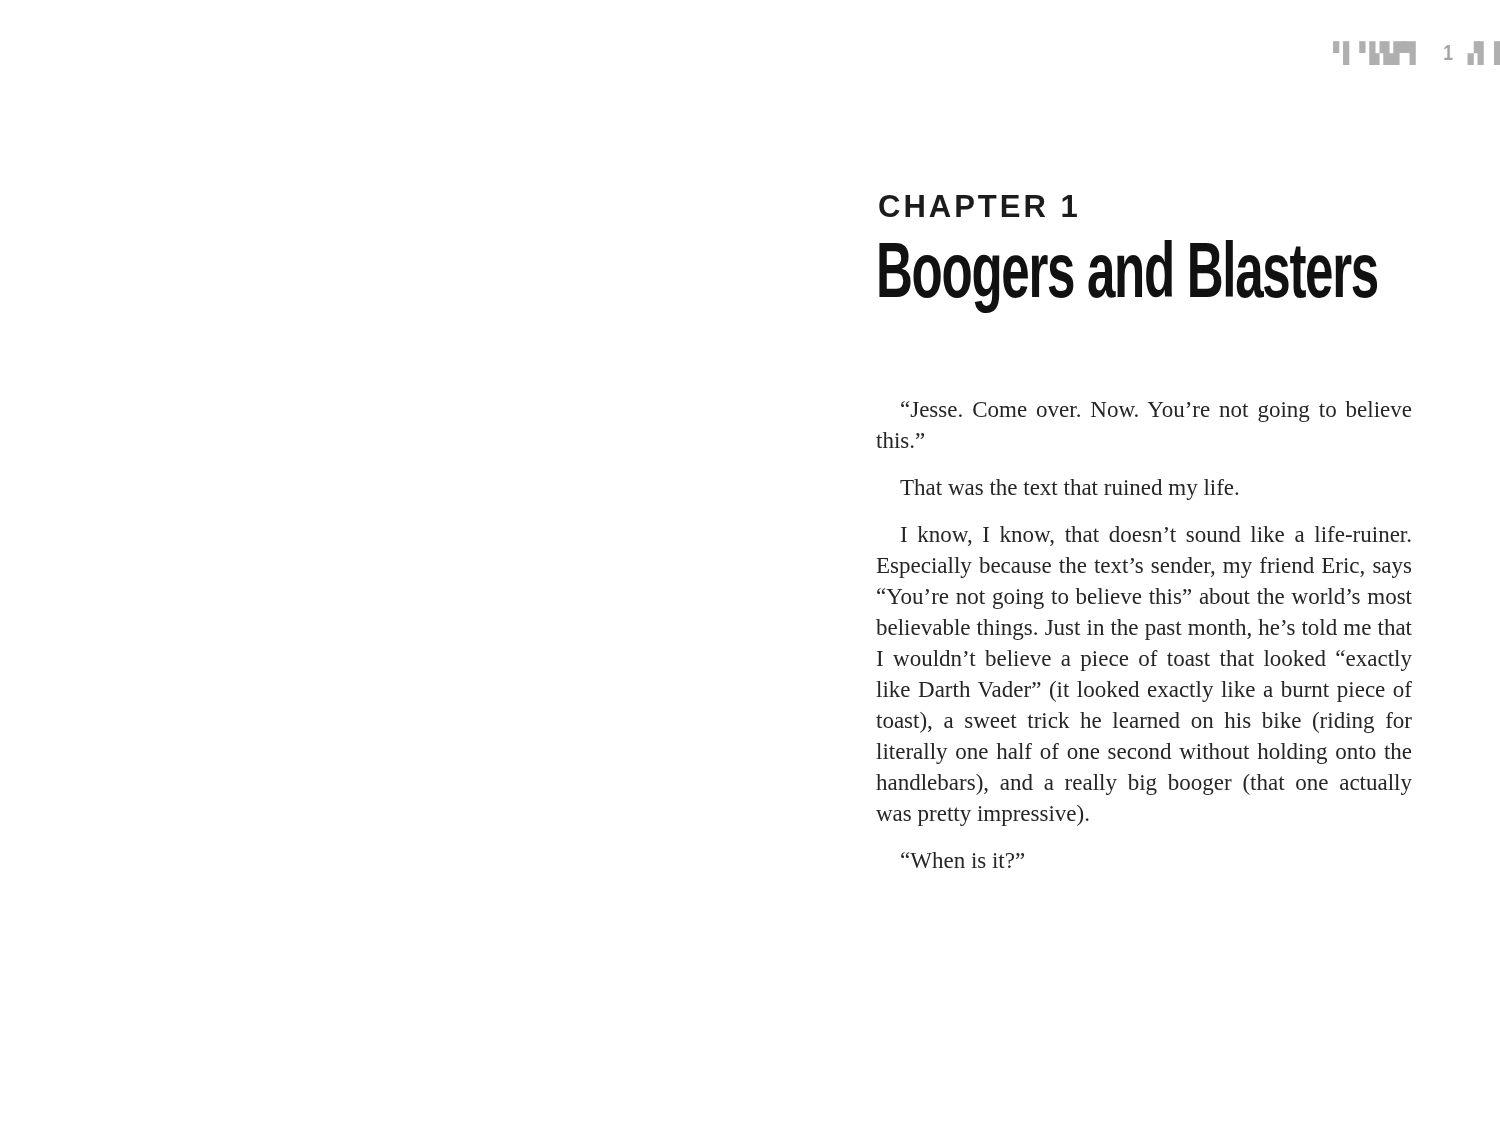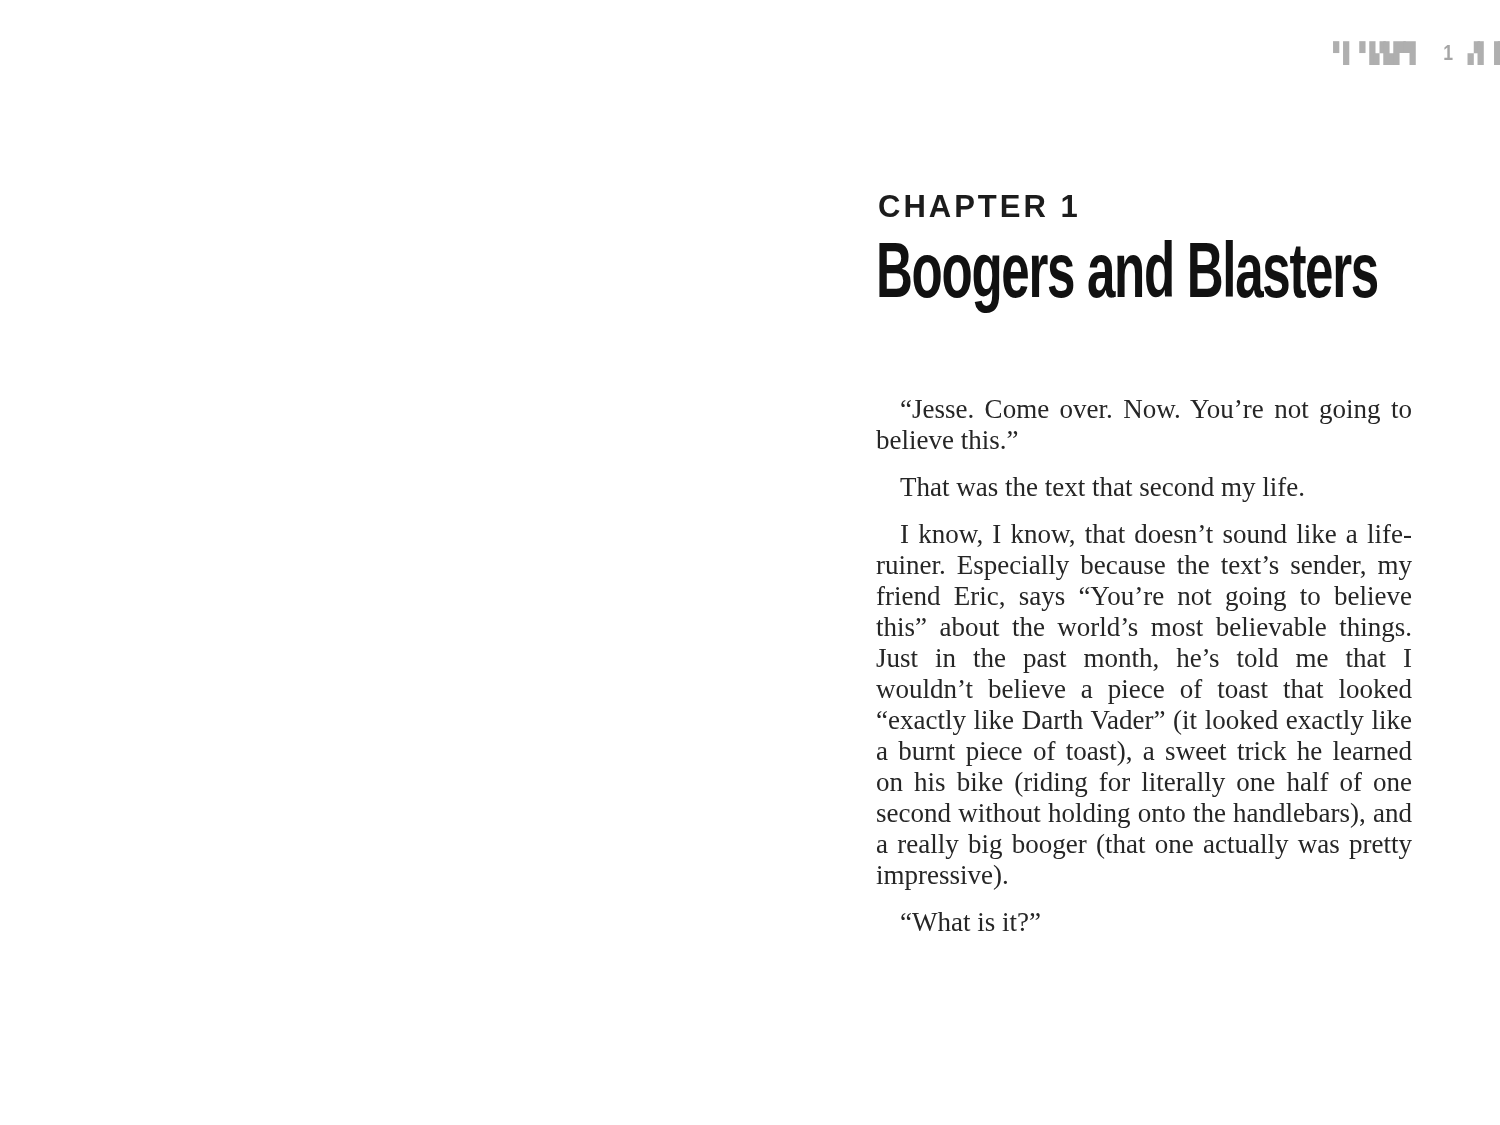--- a/index.html
+++ b/index.html
@@ -81,21 +81,21 @@
     letter-spacing: -2px;
   }
 
   
   .body-text {
     position: absolute;
     top: 394px;
     left: 0;
     width: 536px;
     font-family: "Liberation Serif", serif;
-    font-size: 27px;
+    font-size: 23px;
     line-height: 31px;
     color: #262626;
     text-align: justify;
   }
   .body-text p {
     margin: 0 0 16px 0;
     text-indent: 24px;
   }
   .body-text p:last-child {
     margin-bottom: 0;
@@ -115,20 +115,20 @@
   <div class="content">
 
     <div class="chapter-label">CHAPTER 1</div>
 
     <h1 class="chapter-title">
       <span class="squeeze">Boogers and Blasters</span>
     </h1>
 
     <div class="body-text">
       <p>“Jesse. Come over. Now. You’re not going to believe this.”</p>
-      <p>That was the text that second my life.</p>
+      <p>That was the text that ruined my life.</p>
       <p>I know, I know, that doesn’t sound like a life-ruiner. Especially because the text’s sender, my friend Eric, says “You’re not going to believe this” about the world’s most believable things. Just in the past month, he’s told me that I wouldn’t believe a piece of toast that looked “exactly like Darth Vader” (it looked exactly like a burnt piece of toast), a sweet trick he learned on his bike (riding for literally one half of one second without holding onto the handlebars), and a really big booger (that one actually was pretty impressive).</p>
-      <p>“What is it?”</p>
+      <p>“When is it?”</p>
     </div>
 
   </div>
 
 </div>
 
 </body></html>

